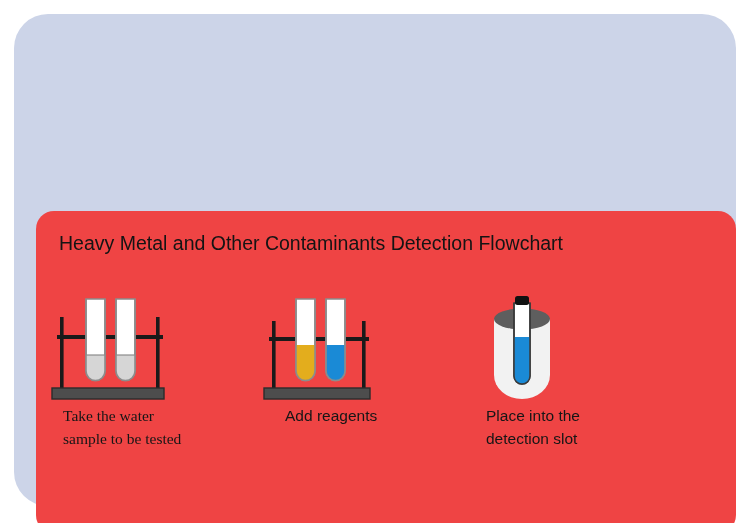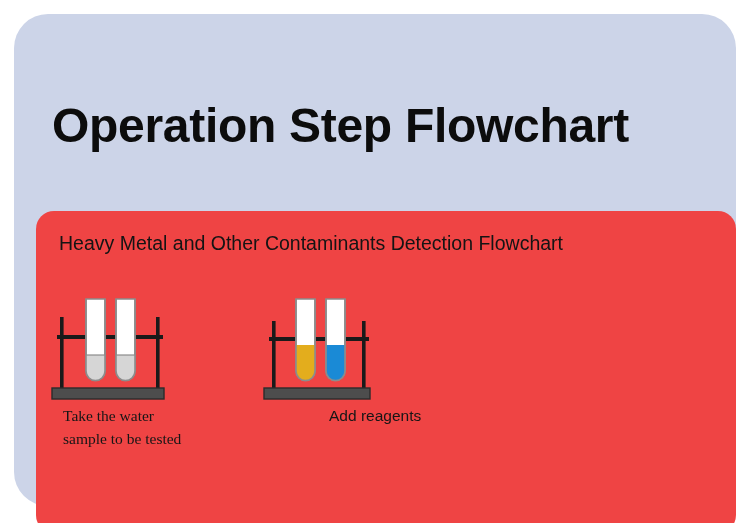--- a/index.html
+++ b/index.html
@@ -100,31 +100,30 @@
 
   .step-caption {
     position: absolute;
     top: 112px;
     font-size: 15.5px;
     color: #161616;
     line-height: 1.46;
     white-space: pre-line;
   }
   .cap-1 { left: 17px; width: 190px; }
-  .cap-2 { left: 27px; width: 180px; margin-left: 44px; }
+  .cap-2 { left: 27px; width: 180px; }
   .cap-3 { left: 22px; width: 180px; }
 </style>
 </head>
 <body>
 
 <div id="stage">
 
   <div class="outer-panel">
 
-    <div class="page-title">Operation Step Flowchart</div>
 
     <div class="flow-card">
 
       <div class="card-heading">Heavy Metal and Other Contaminants Detection Flowchart</div>
 
       <div class="steps-row">
 
         <div class="step step-1">
           <div class="step-art">
             <svg width="200" height="110" viewBox="0 0 200 110" xmlns="http://www.w3.org/2000/svg">
@@ -166,17 +165,36 @@
               <path d="M68 6 L68 78 A9.5 9.5 0 0 0 87 78 L87 6 Z" fill="#ffffff" stroke="#8c8c8c" stroke-width="1.6"></path>
               <path d="M68 52 L87 52 L87 78 A9.5 9.5 0 0 1 68 78 Z" fill="#1a8ad6" stroke="none"></path>
               <path d="M68 6 L68 78 A9.5 9.5 0 0 0 87 78 L87 6" fill="none" stroke="#8c8c8c" stroke-width="1.6"></path>
 
               <rect x="6" y="95" width="106" height="11" fill="#4d4d4d" stroke="#2b2b2b" stroke-width="1.4"></rect>
             </svg>
           </div>
           <div class="step-caption cap-2">Add reagents</div>
         </div>
 
+        <div class="step step-3">
+          <div class="step-art">
+            <svg width="200" height="110" viewBox="0 0 200 110" xmlns="http://www.w3.org/2000/svg">
+
+              <path d="M30 26 L30 82 A28 24 0 0 0 86 82 L86 26 Z" fill="#f2f2f2" stroke="none"></path>
+
+              <ellipse cx="58" cy="26" rx="28" ry="10.5" fill="#5e5e5e"></ellipse>
+
+              <path d="M50 10 L50 83 A8 8 0 0 0 66 83 L66 10 Z" fill="#ffffff" stroke="#3a3a3a" stroke-width="1.5"></path>
+
+              <path d="M50 44 L66 44 L66 83 A8 8 0 0 1 50 83 Z" fill="#1a8ad6" stroke="none"></path>
+              <path d="M50 10 L50 83 A8 8 0 0 0 66 83 L66 10" fill="none" stroke="#3a3a3a" stroke-width="1.5"></path>
+
+              <rect x="51" y="3" width="14" height="9" rx="2.5" fill="#111111"></rect>
+            </svg>
+          </div>
+          <div class="step-caption cap-3">Place into the
+detection slot</div>
+        </div>
 
       </div>
     </div>
   </div>
 </div>
 
 </body></html>

